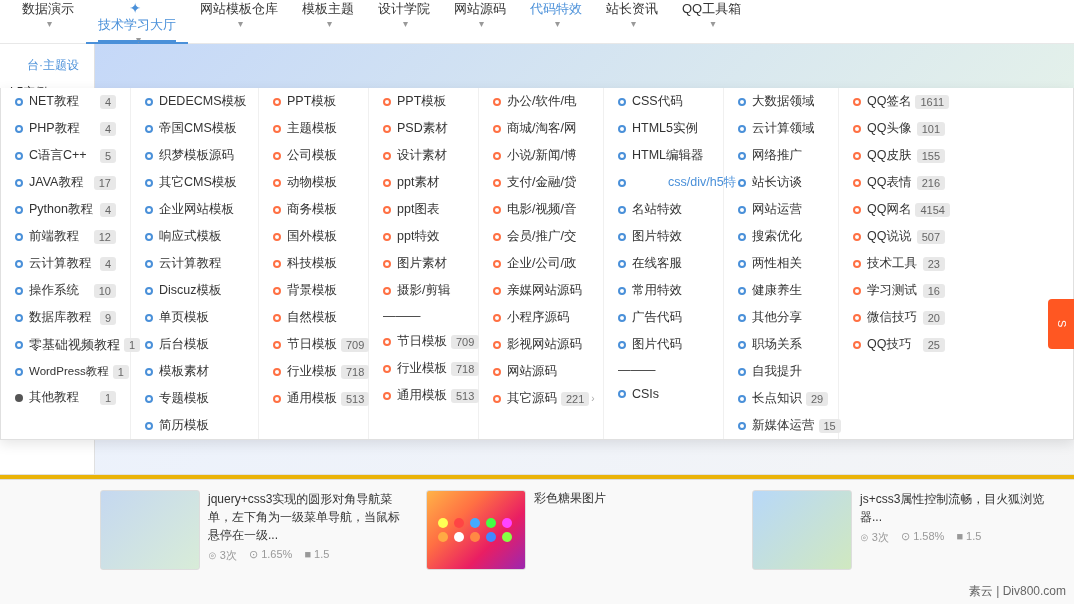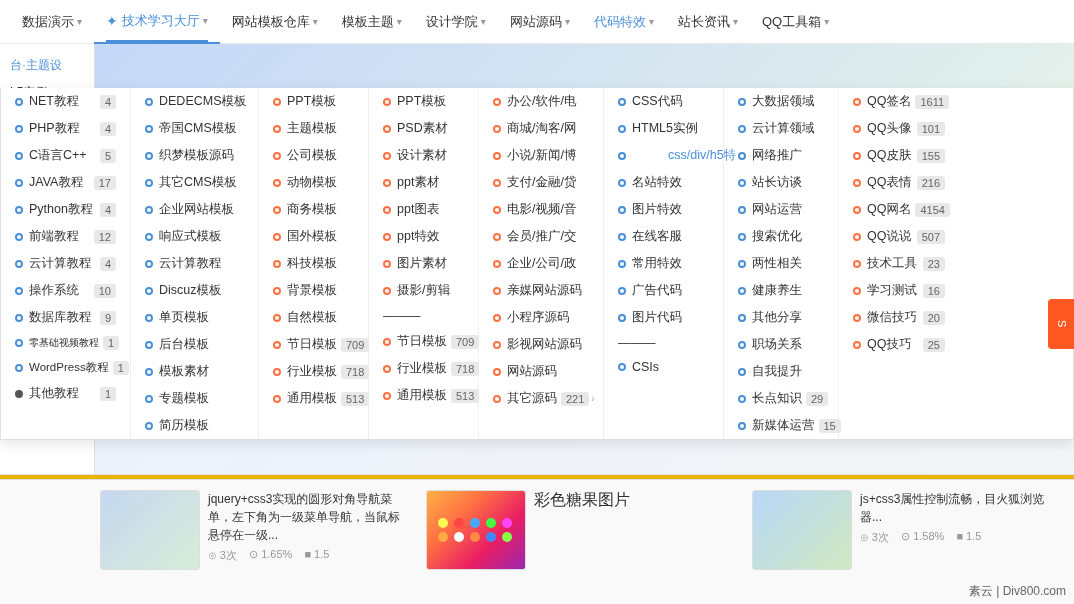--- a/index.html
+++ b/index.html
@@ -26,20 +26,21 @@
     .nav-item {
       display: flex;
       align-items: center;
       padding: 0 12px;
       height: 44px;
       cursor: pointer;
       color: #333;
       font-size: 13px;
       white-space: nowrap;
       position: relative;
+      flex-direction: column;
     }
     .nav-item.active { color: #4a90d9; }
     .nav-item.active::after {
       content: '';
       position: absolute;
       bottom: 0;
       left: 12px;
       right: 12px;
       height: 2px;
       background: #4a90d9;
@@ -208,21 +209,21 @@
     <span>QQ工具箱</span>
     <span class="arrow">▾</span>
   </div>
 </div>
 
 <div class="page-content">
 
   <div class="behind-content">
 
     <div style="position:absolute; left:0; top:0; width:95px; background:#fff; border-right:1px solid #e0e0e0; height:100%; padding:8px 0;">
-      <div style="padding:5px 10px; font-size:12px; color:#4a90d9; cursor:pointer;">台·主题设</div>
+      <div style="padding:5px 10px; font-size:12px; color:#4a90d9; cursor:pointer;margin-left:17px;">台·主题设</div>
       <div style="padding:5px 10px; font-size:12px; color:#333; cursor:pointer;">L5实例</div>
       <div style="padding:5px 10px; font-size:12px; color:#333; cursor:pointer;">在线</div>
       <div style="padding:5px 10px; font-size:12px; color:#333; cursor:pointer;">免费</div>
     </div>
 
     <div style="position:absolute; left:95px; top:0; right:0; height:200px; background: linear-gradient(135deg, #c5d8f8 0%, #e8f4e8 100%); display:flex; align-items:center; justify-content:center;">
       <div style="font-size:20px; color:#4a70b0; font-weight:bold; opacity:0.5;">素·优质</div>
     </div>
   </div>
 
@@ -269,21 +270,21 @@
         <span class="label">操作系统</span>
         <span class="badge">10</span>
       </div>
       <div class="menu-item">
         <div class="dot dot-blue"></div>
         <span class="label">数据库教程</span>
         <span class="badge">9</span>
       </div>
       <div class="menu-item">
         <div class="dot dot-blue"></div>
-        <span class="label" style="font-size:10px;">零基础视频教程</span>
+        <span class="label" style="font-size:13px;">零基础视频教程</span>
         <span class="badge">1</span>
       </div>
       <div class="menu-item">
         <div class="dot dot-blue"></div>
         <span class="label" style="font-size:11.5px;">WordPress教程</span>
         <span class="badge">1</span>
       </div>
       <div class="menu-item">
         <div class="dot" style="width:8px;height:8px;border-radius:50%;background:#555;margin-right:6px;flex-shrink:0;"></div>
         <span class="label">其他教程</span>
@@ -507,20 +508,24 @@
     </div>
 
     <div class="col" style="min-width:110px; max-width:120px;">
       <div class="menu-item">
         <div class="dot dot-blue"></div>
         <span class="label">CSS代码</span>
       </div>
       <div class="menu-item">
         <div class="dot dot-blue"></div>
         <span class="label">HTML5实例</span>
+      </div>
+      <div class="menu-item">
+        <div class="dot dot-blue"></div>
+        <span class="label">HTML编辑器</span>
       </div>
       <div class="menu-item">
         <div class="dot dot-blue"></div>
         <span class="label label-blue">css/div/h5特</span>
       </div>
       <div class="menu-item">
         <div class="dot dot-blue"></div>
         <span class="label">名站特效</span>
       </div>
       <div class="menu-item">
@@ -689,21 +694,21 @@
             <div style="width:10px;height:10px;border-radius:50%;background:#4f4;"></div>
             <div style="width:10px;height:10px;border-radius:50%;background:#f4f;"></div>
             <div style="width:10px;height:10px;border-radius:50%;background:#fa4;"></div>
             <div style="width:10px;height:10px;border-radius:50%;background:#fff;"></div>
             <div style="width:10px;height:10px;border-radius:50%;background:#f84;"></div>
             <div style="width:10px;height:10px;border-radius:50%;background:#48f;"></div>
             <div style="width:10px;height:10px;border-radius:50%;background:#8f4;"></div>
           </div>
         </div>
         <div style="flex:1;">
-          <div style="font-size:16px; color:#333;">彩色糖果图片</div>
+          <div style="font-size:12px; color:#333;">彩色糖果图片</div>
         </div>
       </div>
 
       <div style="display:flex; gap:8px; flex:1; max-width:310px;">
         <div style="width:100px; height:80px; background:linear-gradient(135deg,#b8d8f8,#d0e8c0); border:1px solid #ddd; border-radius:3px; flex-shrink:0;"></div>
         <div style="flex:1;">
           <div style="font-size:12px; color:#333; line-height:1.5;">js+css3属性控制流畅，目火狐浏览器...</div>
           <div style="display:flex; gap:12px; margin-top:4px; font-size:11px; color:#999;">
             <span>⊙ 3次</span>
             <span>⊙ 1.58%</span>

